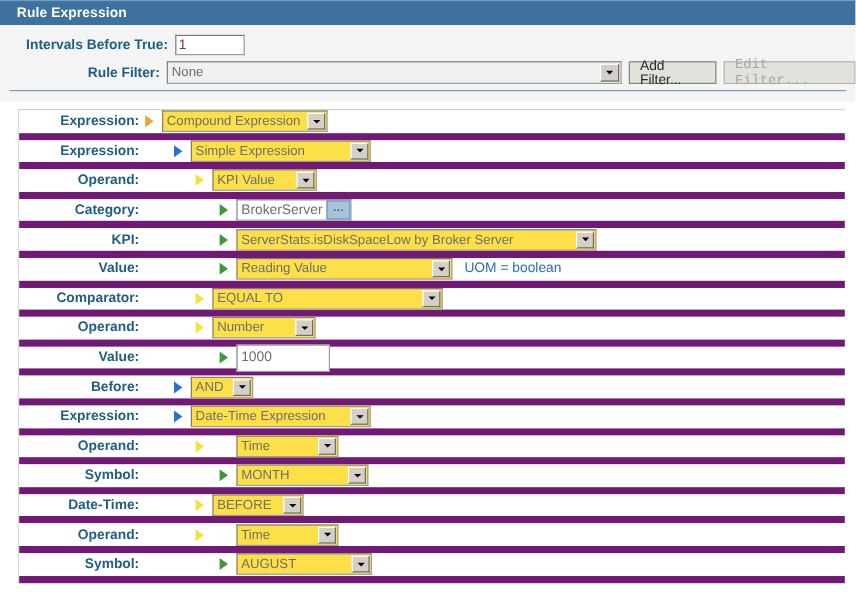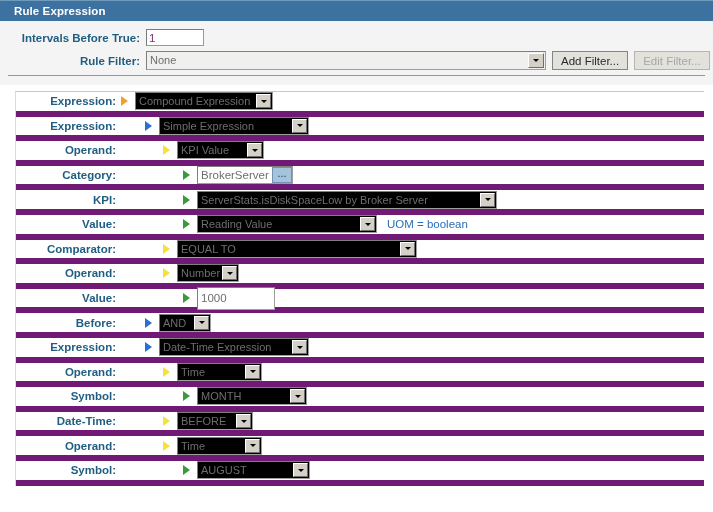--- a/index.html
+++ b/index.html
@@ -71,21 +71,21 @@
   }
   .intervals-input { width: 58px; }
 
   
   .combo {
     display: inline-flex;
     align-items: stretch;
     border: 1px solid #9e9e9e;
     border-top-color: #7f7f7f;
     border-left-color: #7f7f7f;
-    background: #000000;
+    background: #fde047;
     height: 18px;
     box-sizing: border-box;
   }
   .combo .combo-text {
     flex: 1 1 auto;
     font-size: 11px;
     color: #6e6e6e;
     padding: 0 3px;
     line-height: 16px;
     white-space: nowrap;
@@ -125,21 +125,21 @@
     border: 1px solid #848484;
     font-family: "Liberation Sans", sans-serif;
     font-size: 11.5px;
     color: #2b2b2b;
     display: inline-flex;
     align-items: center;
     justify-content: center;
     box-sizing: border-box;
     padding: 0 8px;
   }
-  .btn.disabled { color: #a8a6a2; border-color: #b6b4b0; }
+  .btn.disabled { color: #a8a6a2; border-color: #b6b4b0; font-family: Liberation Mono, monospace; }
 
   .divider {
     border-top: 1px solid #7c9fb9;
     margin: 4px 8px 0 8px;
   }
 
   
   .exprtable {
     margin: 6px 9px 0 15px;
     border-top: 1px solid #c9c9c9;
@@ -186,25 +186,25 @@
   .ind1 { margin-left: 24px; }
   .ind2 { margin-left: 42px; }
   .ind3 { margin-left: 62px; }
 
   
   .w-compound   { width: 138px; }
   .w-simple     { width: 150px; }
   .w-kpivalue   { width: 87px; }
   .w-kpi        { width: 300px; }
   .w-reading    { width: 180px; }
-  .w-equal      { width: 240px; }
-  .w-number     { width: 62px; }
+  .w-equal      { width: 192px; }
+  .w-number     { width: 86px; }
   .w-and        { width: 52px; }
   .w-datetime   { width: 150px; }
-  .w-time       { width: 85px; }
+  .w-time       { width: 85px; margin-left: 20px; }
   .w-month      { width: 110px; }
   .w-before     { width: 76px; }
   .w-august     { width: 113px; }
 
   
   .browsefield {
     display: inline-flex;
     align-items: stretch;
     border: 1px solid #9e9e9e;
     border-top-color: #7f7f7f;

